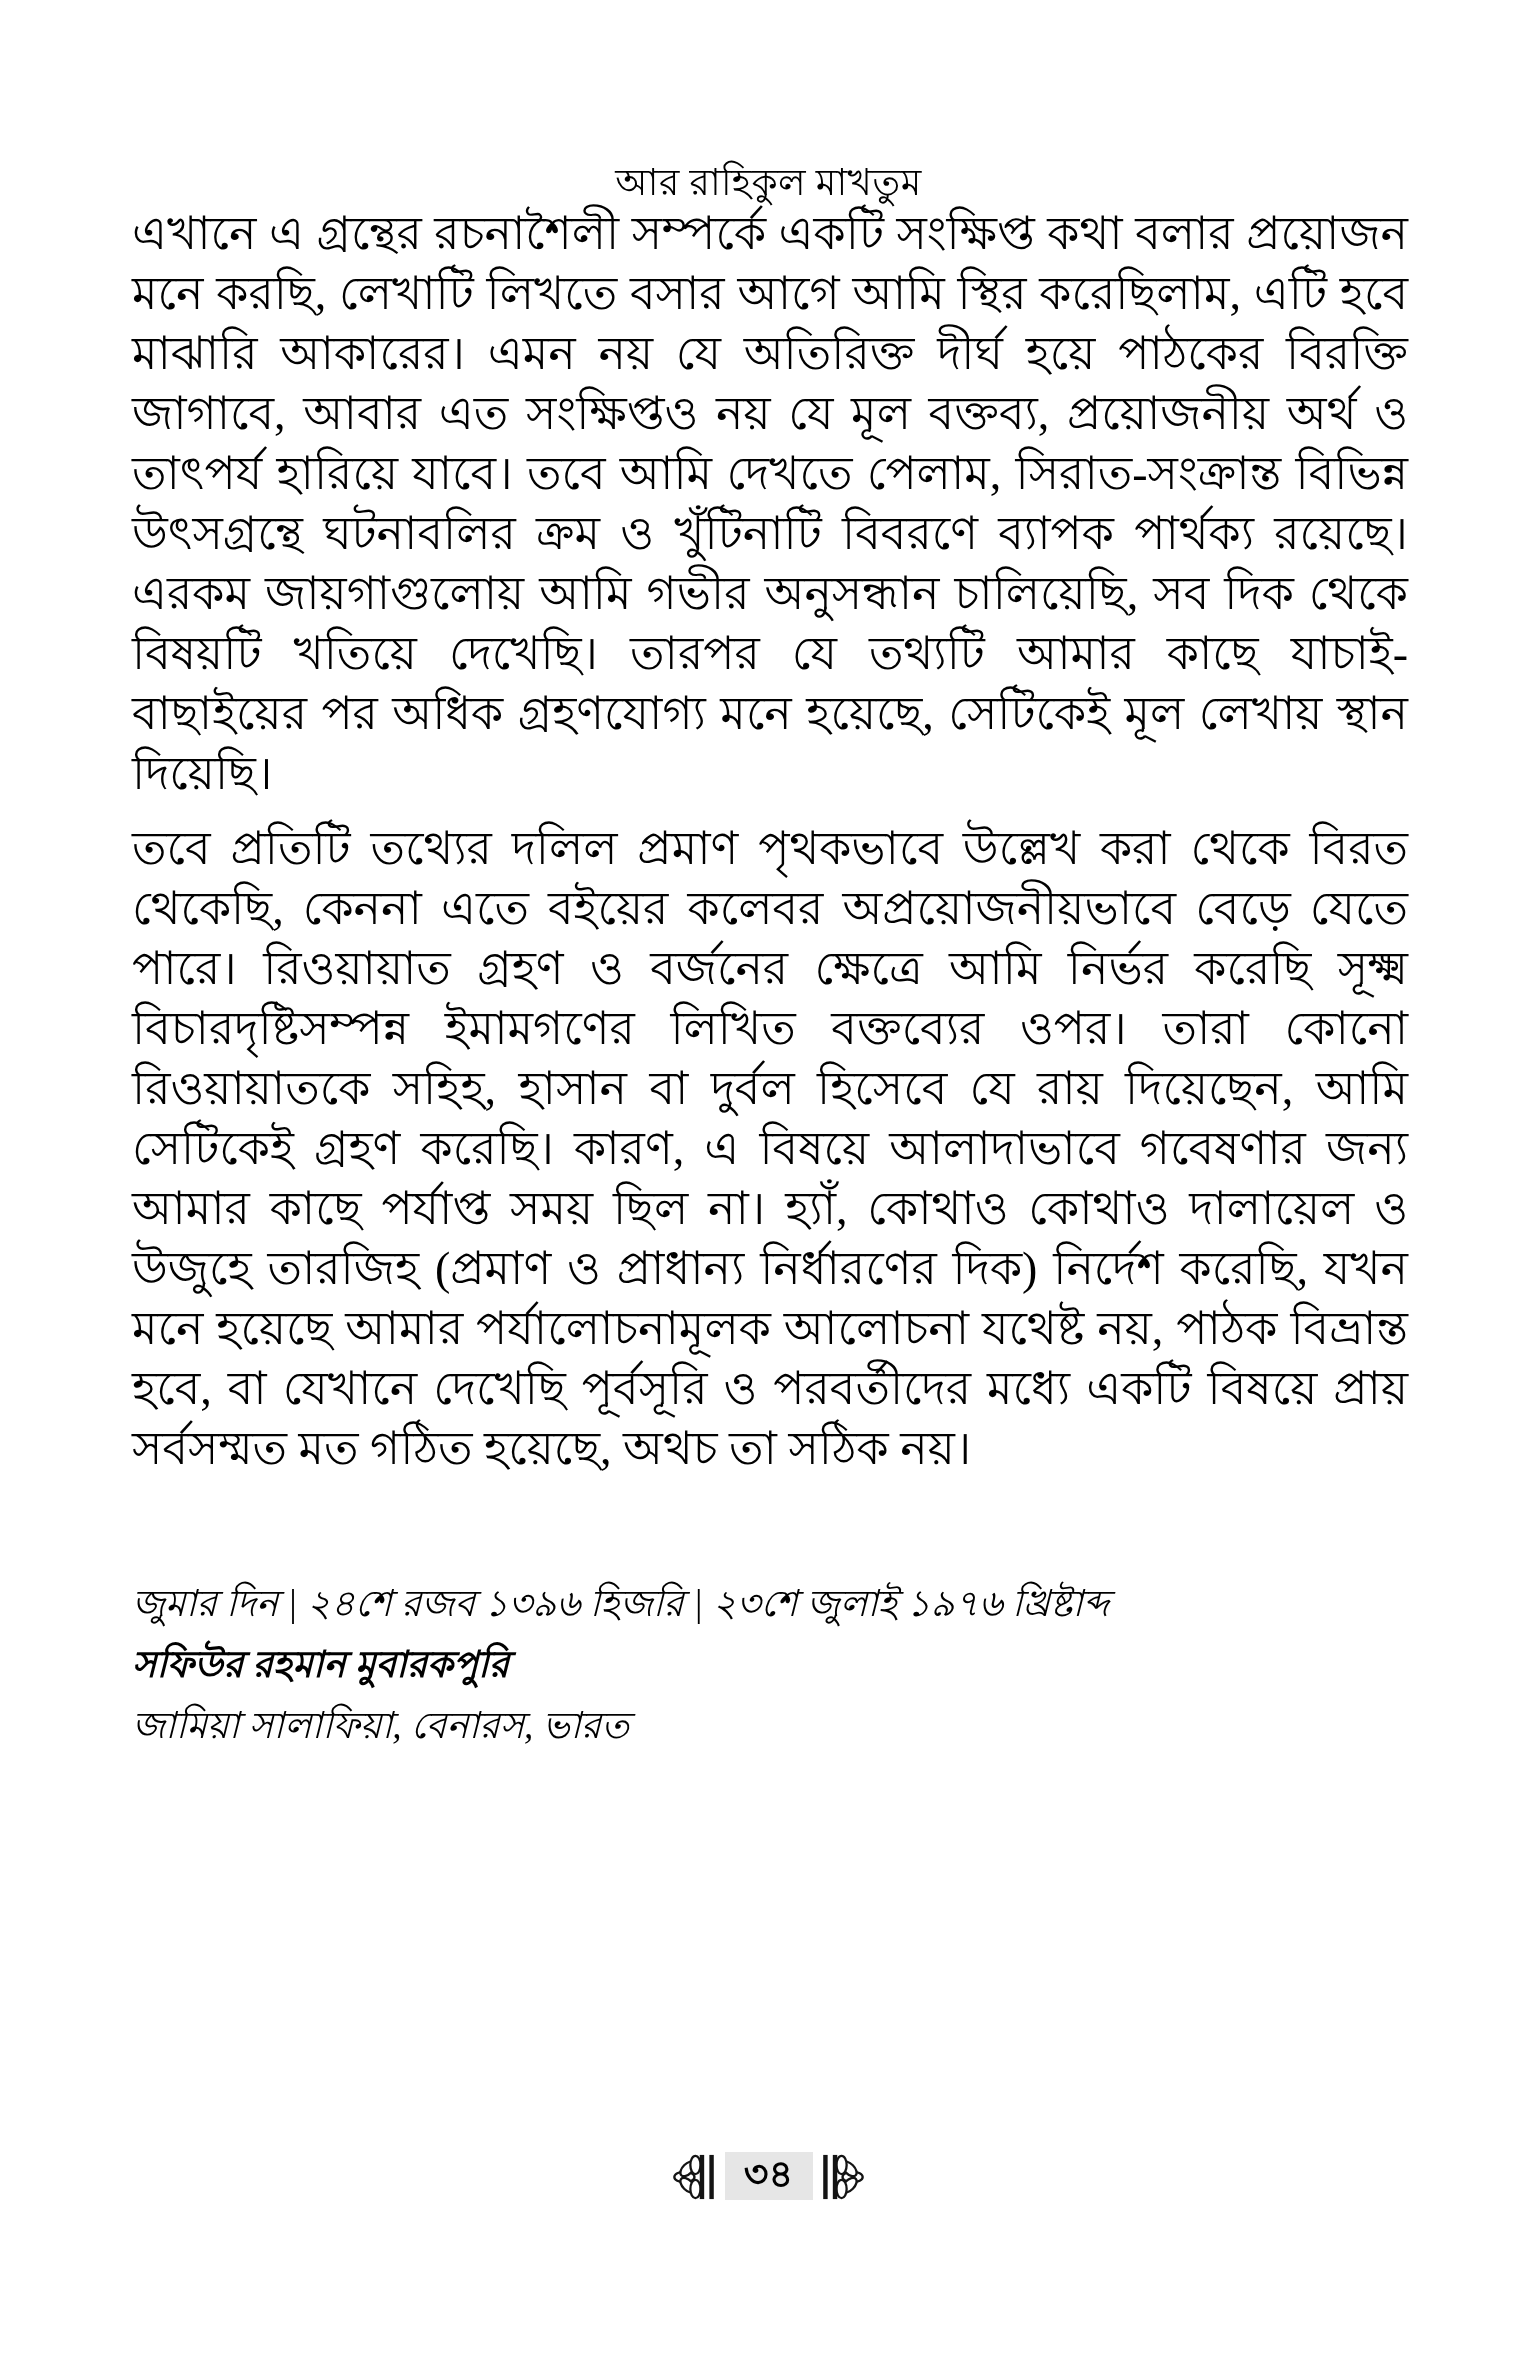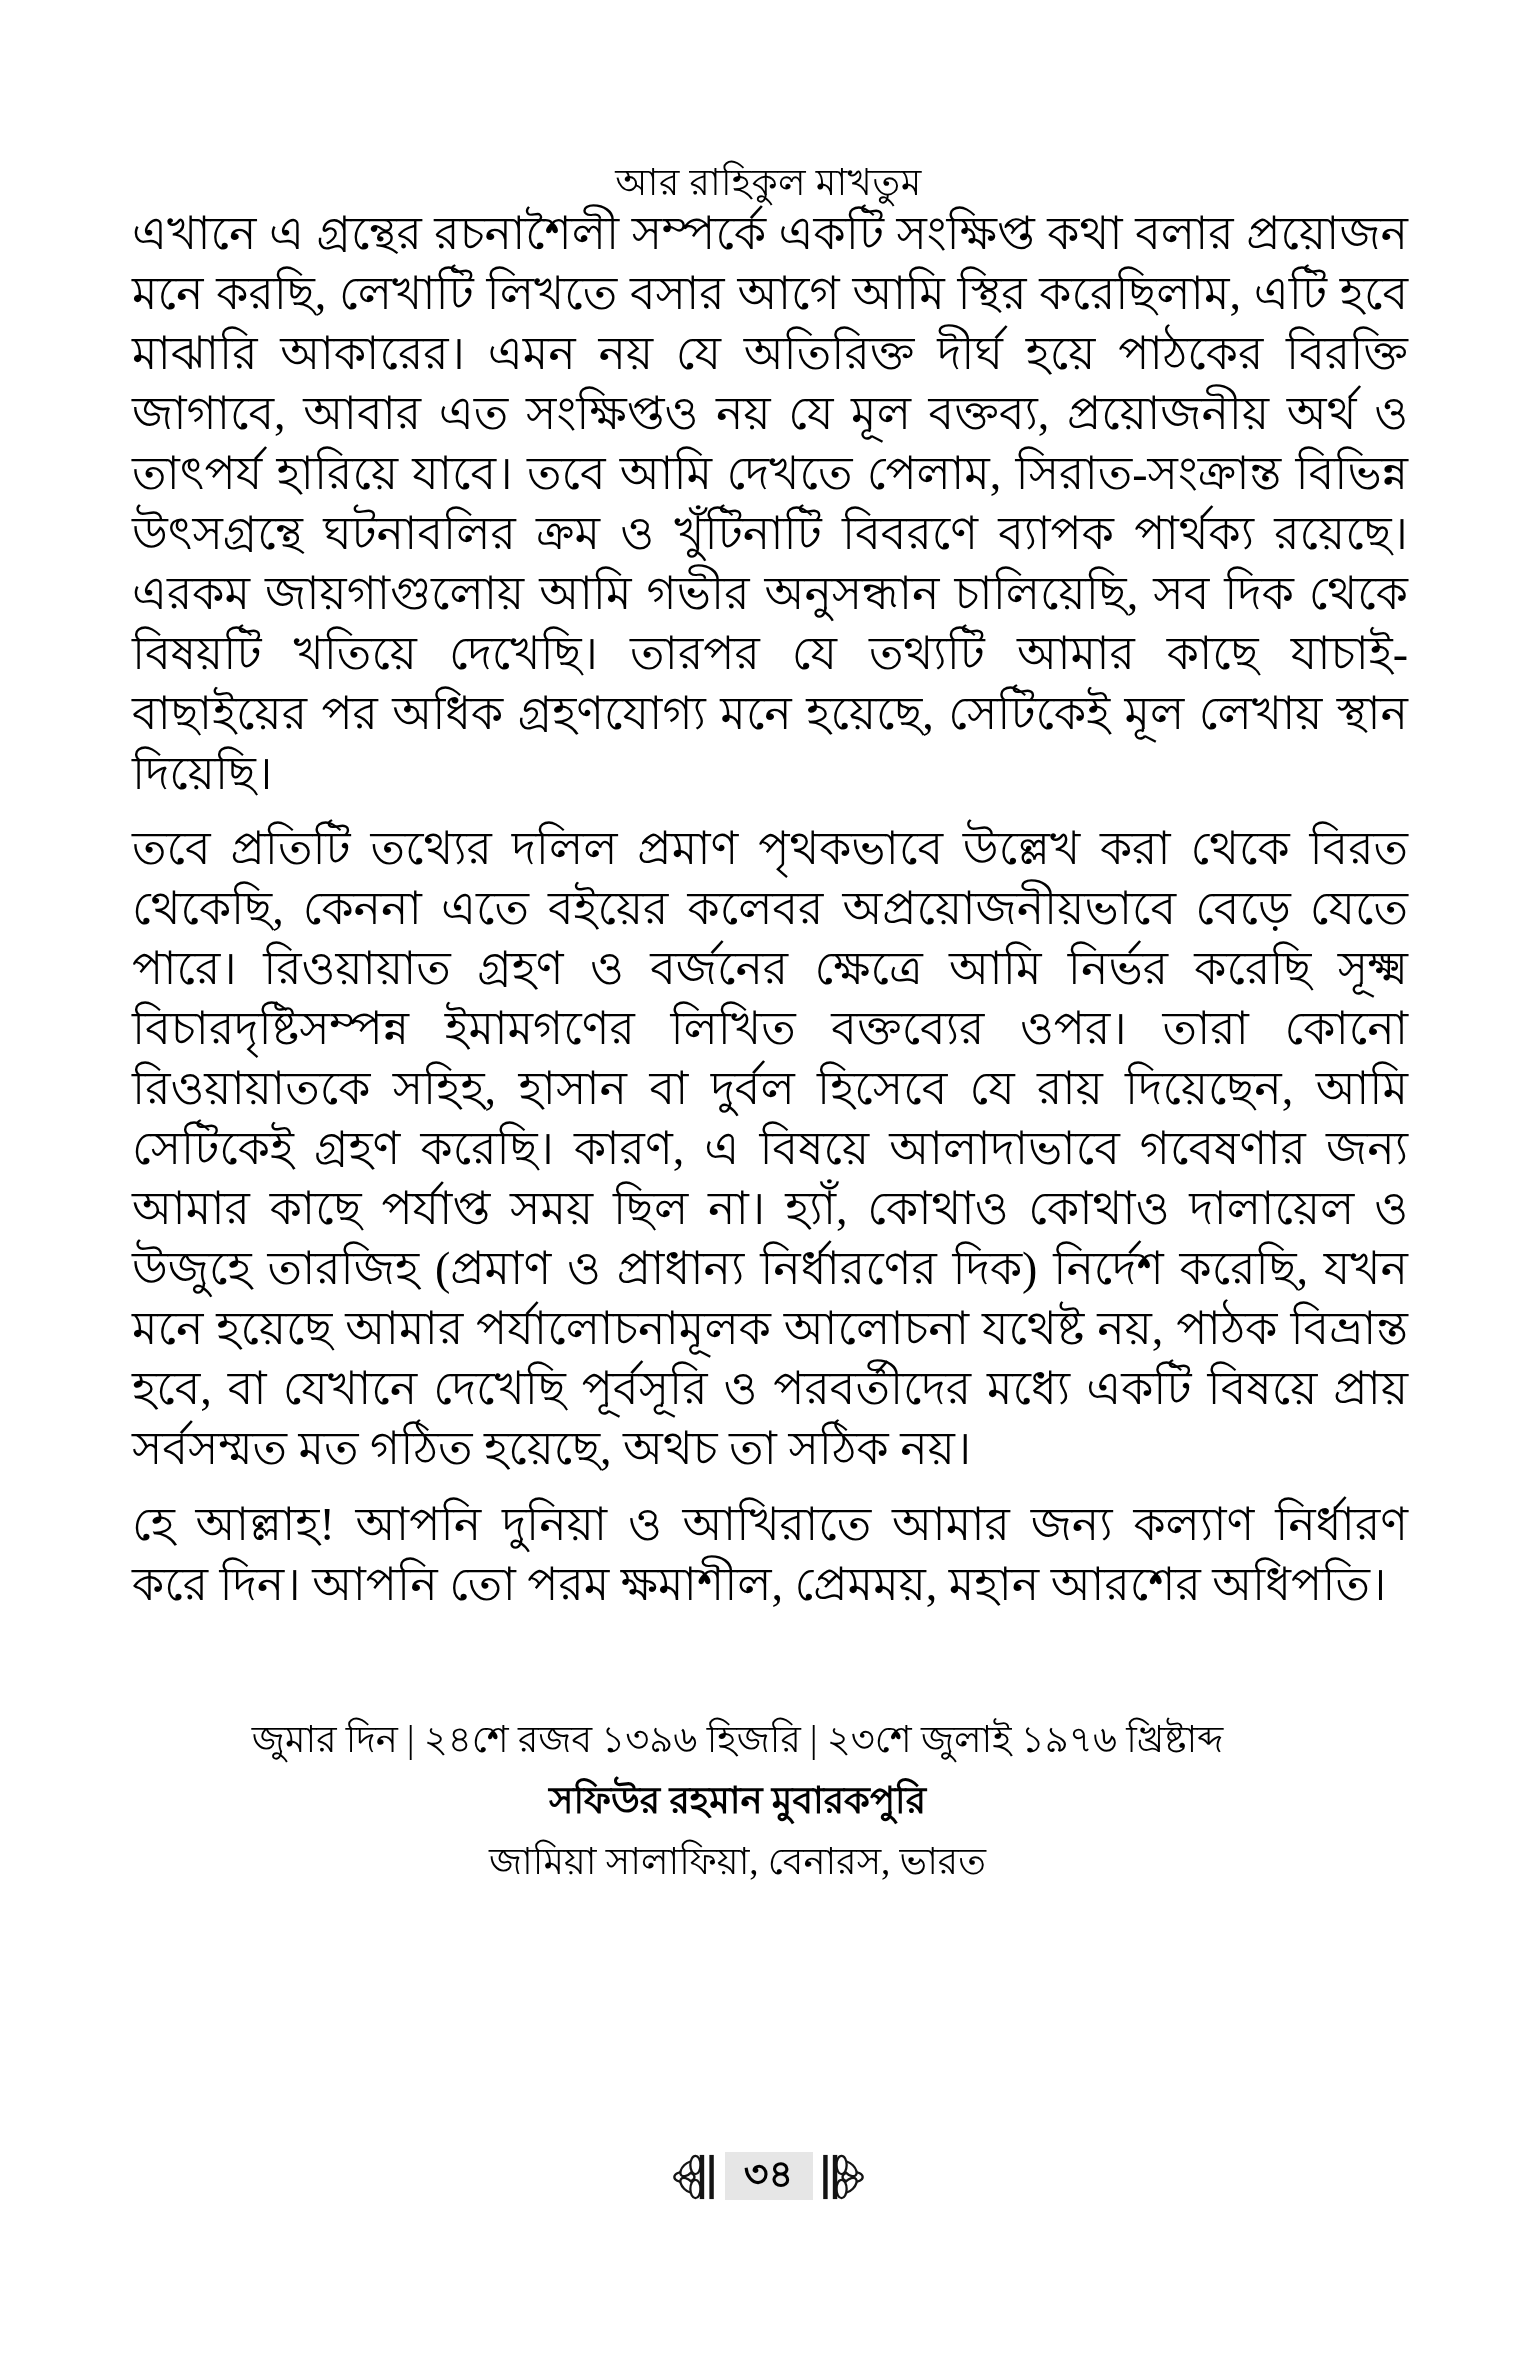--- a/index.html
+++ b/index.html
@@ -34,24 +34,25 @@
   }
   .body-para {
     margin: 0 0 15.4px 0;
     font-size: 46px;
     line-height: 60px;
     text-align: justify;
     text-justify: inter-word;
   }
   .signature-block {
     margin-top: 94px;
-    text-align: center;
+    text-align: left;
     padding-right: 65px;
     font-size: 37px;
     line-height: 61px;
+    font-style: italic;
   }
   .signature-block .date-line {
     white-space: nowrap;
   }
   .signature-block .author-line {
     font-weight: bold;
   }
   .page-footer {
     position: absolute;
     top: 2152px;
@@ -85,21 +86,20 @@
 <body>
 
 <div class="running-head">আর রাহিকুল মাখতুম</div>
 
 <div class="content">
 
   <p class="body-para">এখানে এ গ্রন্থের রচনাশৈলী সম্পর্কে একটি সংক্ষিপ্ত কথা বলার প্রয়োজন মনে করছি, লেখাটি লিখতে বসার আগে আমি স্থির করেছিলাম, এটি হবে মাঝারি আকারের। এমন নয় যে অতিরিক্ত দীর্ঘ হয়ে পাঠকের বিরক্তি জাগাবে, আবার এত সংক্ষিপ্তও নয় যে মূল বক্তব্য, প্রয়োজনীয় অর্থ ও তাৎপর্য হারিয়ে যাবে। তবে আমি দেখতে পেলাম, সিরাত-সংক্রান্ত বিভিন্ন উৎসগ্রন্থে ঘটনাবলির ক্রম ও খুঁটিনাটি বিবরণে ব্যাপক পার্থক্য রয়েছে। এরকম জায়গাগুলোয় আমি গভীর অনুসন্ধান চালিয়েছি, সব দিক থেকে বিষয়টি খতিয়ে দেখেছি। তারপর যে তথ্যটি আমার কাছে যাচাই-বাছাইয়ের পর অধিক গ্রহণযোগ্য মনে হয়েছে, সেটিকেই মূল লেখায় স্থান দিয়েছি।</p>
 
   <p class="body-para">তবে প্রতিটি তথ্যের দলিল প্রমাণ পৃথকভাবে উল্লেখ করা থেকে বিরত থেকেছি, কেননা এতে বইয়ের কলেবর অপ্রয়োজনীয়ভাবে বেড়ে যেতে পারে। রিওয়ায়াত গ্রহণ ও বর্জনের ক্ষেত্রে আমি নির্ভর করেছি সূক্ষ্ম বিচারদৃষ্টিসম্পন্ন ইমামগণের লিখিত বক্তব্যের ওপর। তারা কোনো রিওয়ায়াতকে সহিহ, হাসান বা দুর্বল হিসেবে যে রায় দিয়েছেন, আমি সেটিকেই গ্রহণ করেছি। কারণ, এ বিষয়ে আলাদাভাবে গবেষণার জন্য আমার কাছে পর্যাপ্ত সময় ছিল না। হ্যাঁ, কোথাও কোথাও দালায়েল ও উজুহে তারজিহ (প্রমাণ ও প্রাধান্য নির্ধারণের দিক) নির্দেশ করেছি, যখন মনে হয়েছে আমার পর্যালোচনামূলক আলোচনা যথেষ্ট নয়, পাঠক বিভ্রান্ত হবে, বা যেখানে দেখেছি পূর্বসূরি ও পরবর্তীদের মধ্যে একটি বিষয়ে প্রায় সর্বসম্মত মত গঠিত হয়েছে, অথচ তা সঠিক নয়।</p>
 
-  <p class="body-para">হে আল্লাহ! আপনি দুনিয়া ও আখিরাতে আমার জন্য কল্যাণ নির্ধারণ করে দিন। আপনি তো পরম ক্ষমাশীল, প্রেমময়, মহান আরশের অধিপতি।</p>
 
   <div class="signature-block">
     <div class="date-line">জুমার দিন | ২৪শে রজব ১৩৯৬ হিজরি | ২৩শে জুলাই ১৯৭৬ খ্রিষ্টাব্দ</div>
     <div class="author-line">সফিউর রহমান মুবারকপুরি</div>
     <div class="location-line">জামিয়া সালাফিয়া, বেনারস, ভারত</div>
   </div>
 
 </div>
 
 <div class="page-footer">

